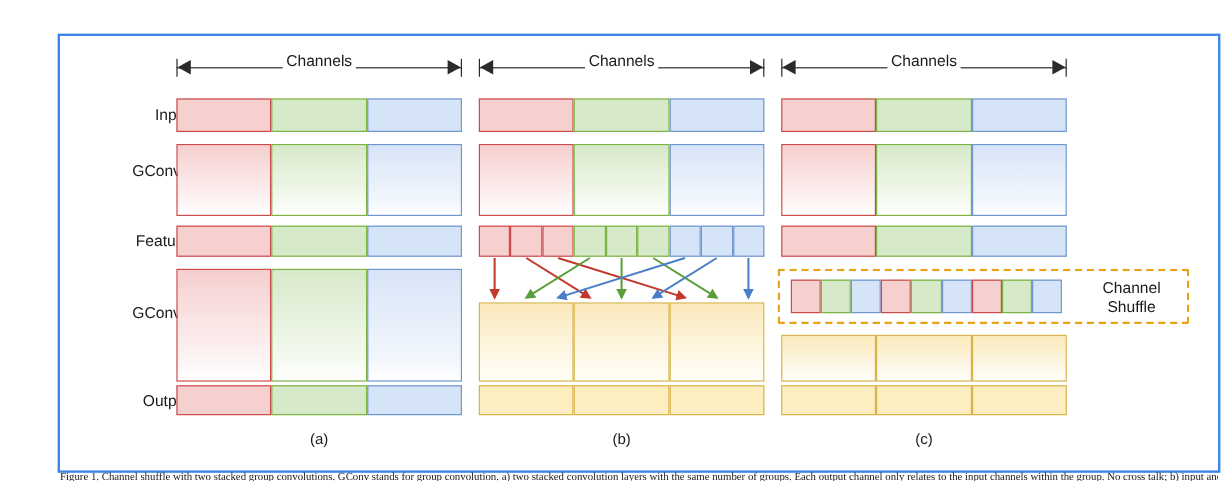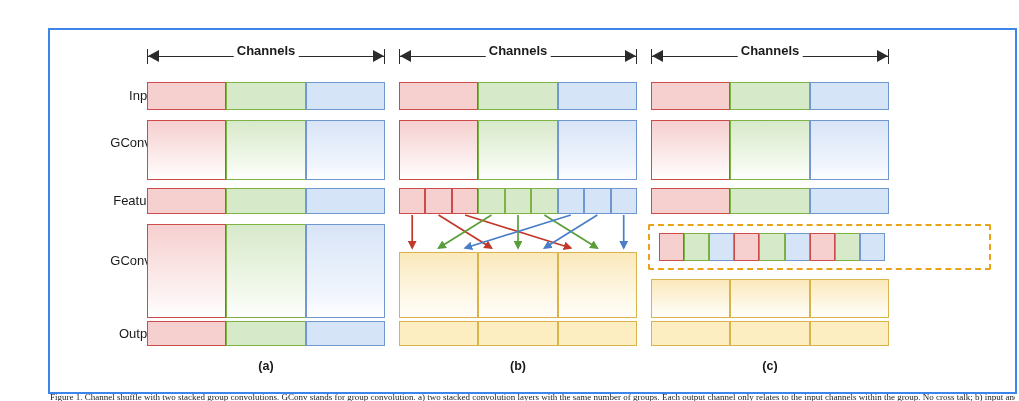--- a/index.html
+++ b/index.html
@@ -26,21 +26,21 @@
   .row-label{
     position:absolute;
     width:110px;
     text-align:right;
     font-size:13px;
     color:#1a1a1a;
     line-height:1;
   }
 
   
-  .panel{position:absolute;top:0;height:366px;font-weight:bold;}
+  .panel{position:absolute;top:0;height:366px;}
 
   
   .channels-bar{
     position:absolute;
     height:22px;
   }
   .channels-bar .axis{
     position:absolute;left:0;right:0;top:10px;height:1px;background:#2b2b2b;
   }
   .channels-bar .cap{
@@ -298,20 +298,22 @@
         <div class="cell green"></div>
         <div class="cell blue"></div>
         <div class="cell red"></div>
         <div class="cell green"></div>
         <div class="cell blue"></div>
         <div class="cell red"></div>
         <div class="cell green"></div>
         <div class="cell blue"></div>
       </div>
 
+      <div class="shuffle-label" style="left:250px;top:202px;width:84px;">Channel
+Shuffle</div>
 
       <div class="strip" style="left:0;top:249px;width:238px;height:39px;">
         <div class="seg yellow grad"></div>
         <div class="seg yellow grad"></div>
         <div class="seg yellow grad"></div>
       </div>
 
       <div class="strip" style="left:0;top:291px;width:238px;height:25px;">
         <div class="seg yellow"></div>
         <div class="seg yellow"></div>

